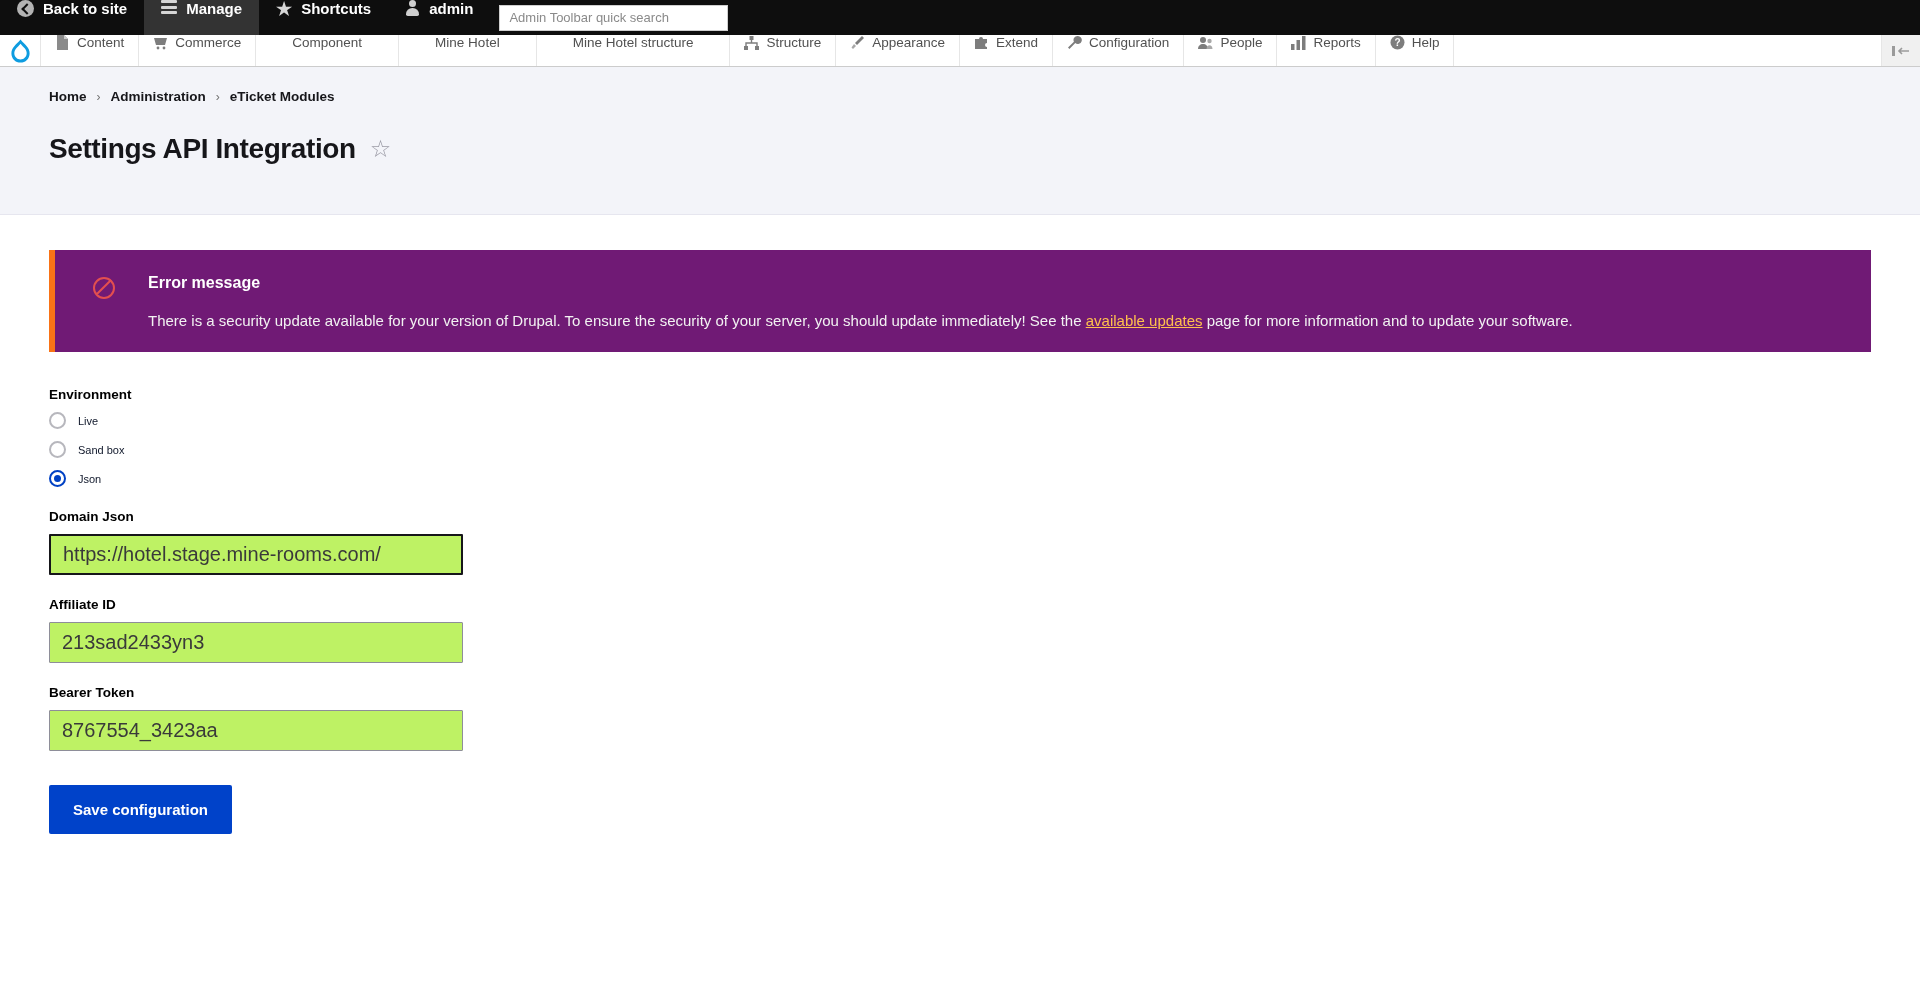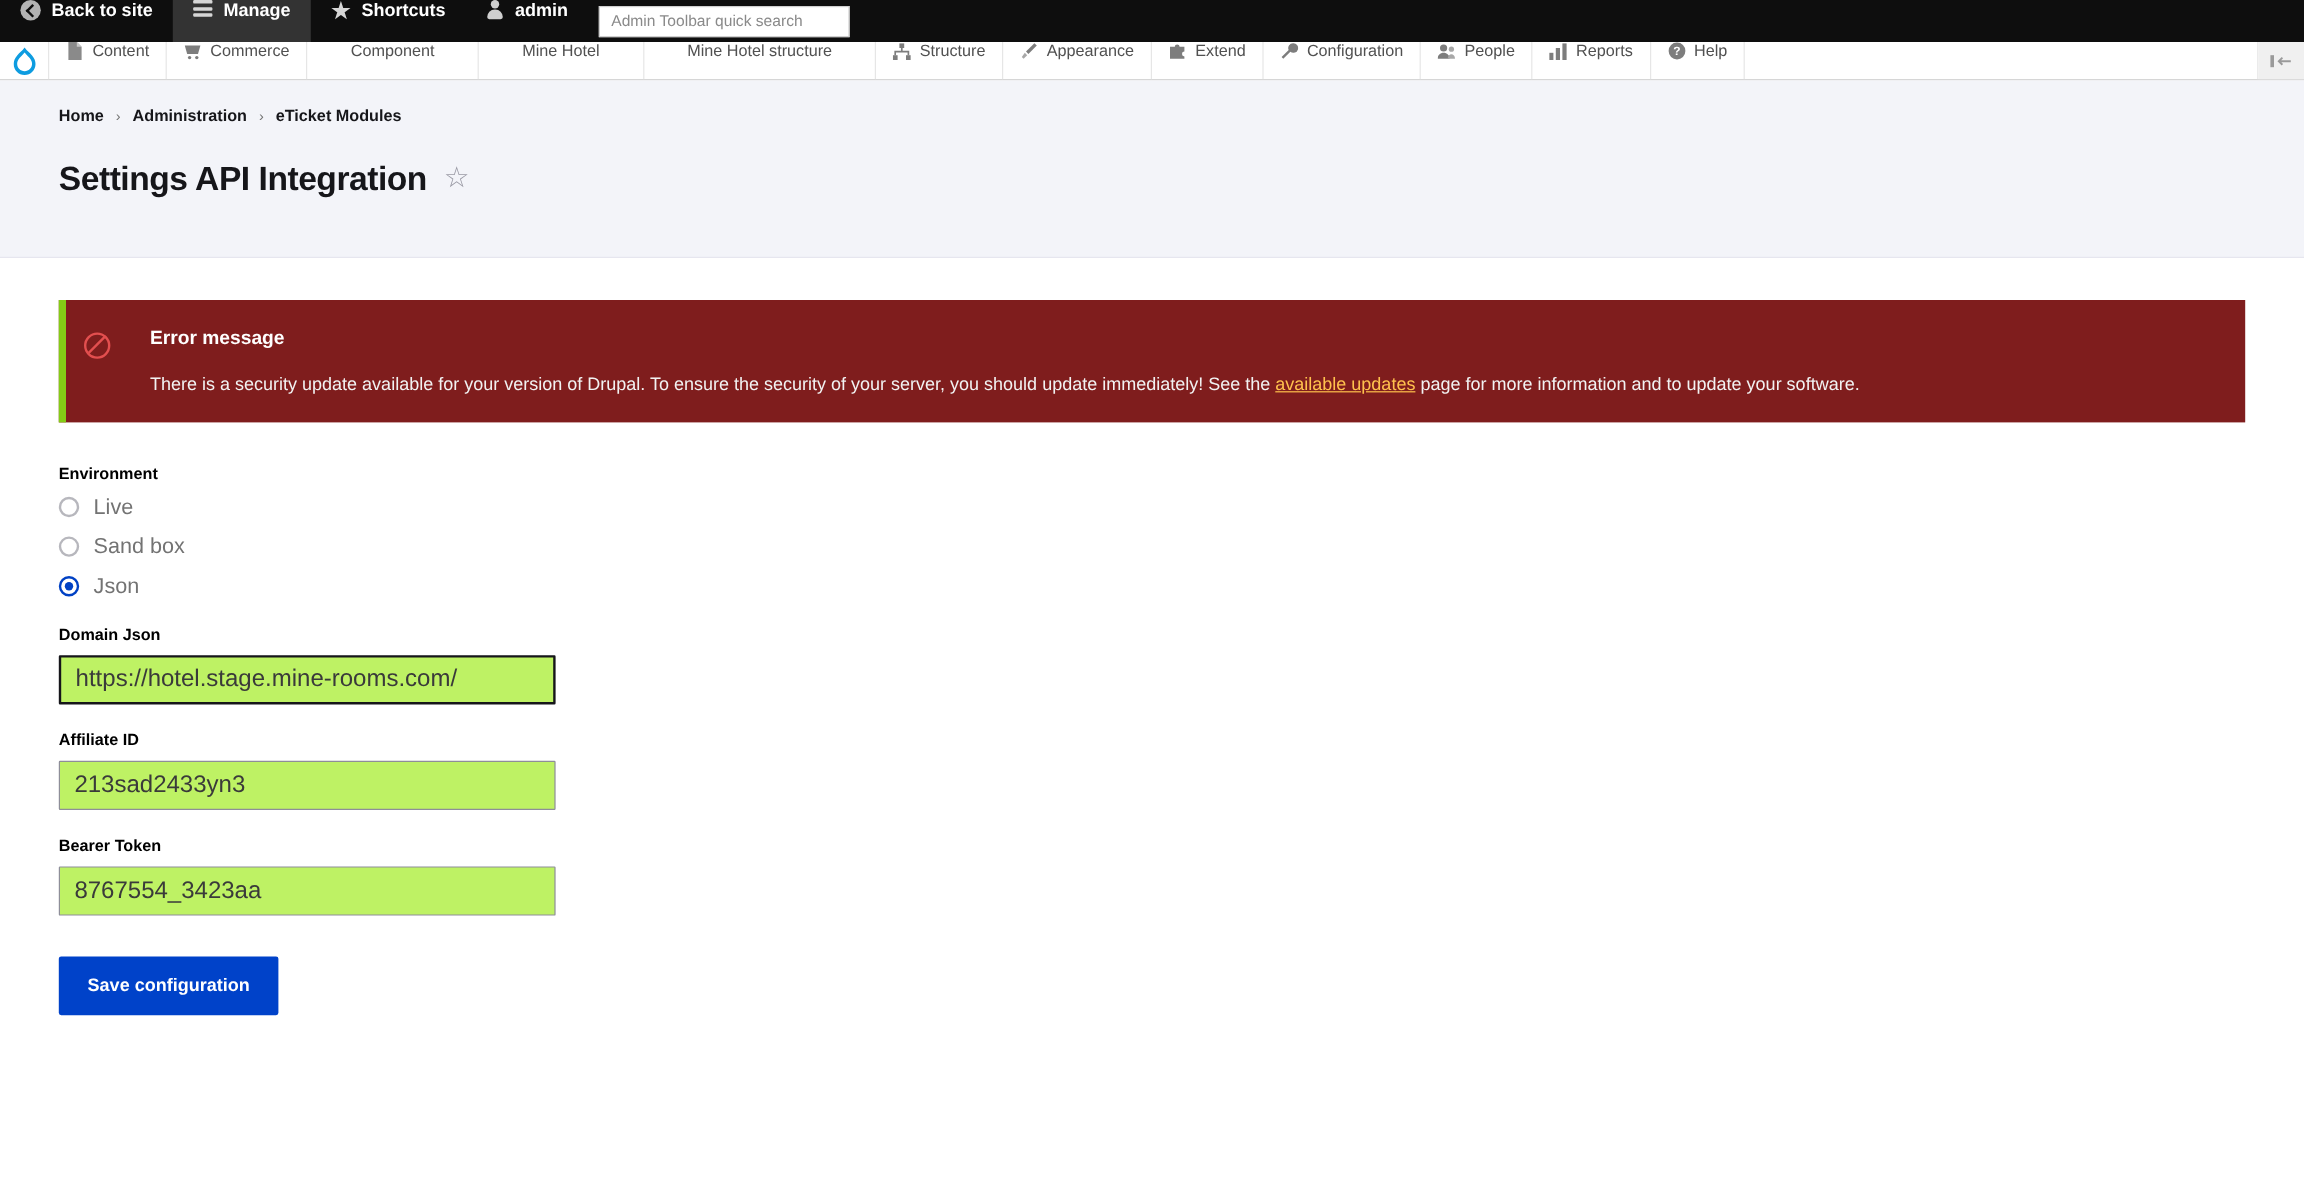--- a/index.html
+++ b/index.html
@@ -57,21 +57,21 @@
     border-radius:50%; background:#cfcfcf;
   }
   .person-glyph::after {
     content:""; position:absolute; left:1px; top:8px; width:13px; height:8px;
     border-radius: 7px 7px 2px 2px; background:#cfcfcf;
   }
 
   .ab-search {
     align-self: center;
     margin-left: 9px;
-    width: 209px;
+    width: 229px;
     height: 26px;
     background: #fff;
     border: 1px solid #cfcfcf;
     color: #767676;
     font-size: 13px;
     font-weight: normal;
     padding: 0 9px;
     font-family: "Liberation Sans", sans-serif;
   }
   .ab-search::placeholder { color: #8a8a8a; }
@@ -121,23 +121,23 @@
   .crumb-sep { color: #737373; font-size: 12px; font-weight: normal; }
   .page-title-row { display: flex; align-items: center; gap: 14px; margin-top: 10px; }
   .page-title { font-size: 28px; font-weight: bold; color: #16161a; letter-spacing: -0.4px; }
   .star-outline { color: #9a9aa5; font-size: 24px; line-height: 1; cursor: pointer; }
 
   
   .content { padding: 35px 49px 0 49px; }
 
   .msg-error {
     display: flex;
-    background: #7f1d1d;
-    border-left: 6px solid #84cc16;
-    padding: 18px 20px 20px 15px;
+    background: #701a75;
+    border-left: 6px solid #f97316;
+    padding: 18px 20px 20px 38px;
     max-width: 1868px;
     color: #fff;
   }
   .msg-icon {
     width: 22px; height: 22px;
     flex: 0 0 22px;
     border: 2px solid #e34f4f;
     border-radius: 50%;
     position: relative;
     margin-top: 9px;
@@ -161,21 +161,21 @@
   .radio {
     width: 17px; height: 17px; border-radius: 50%;
     border: 2px solid #b7b7bd; background: #fff;
     flex: 0 0 17px; position: relative;
   }
   .radio.checked { border-color: #0041c4; border-width: 2px; }
   .radio.checked::after {
     content: ""; position: absolute; left: 3px; top: 3px;
     width: 7px; height: 7px; border-radius: 50%; background: #0041c4;
   }
-  .radio-label { font-size: 18px; color: #737373; }
+  .radio-label { font-size: 11px; color: #0f172a; }
 
   .field-block { margin-top: 22px; }
   .text-input {
     width: 414px; height: 41px;
     border: 1px solid #8e8e99;
     background: #bef264;
     font-size: 20px;
     color: #3a3a3a;
     padding: 0 12px;
     font-family: "Liberation Sans", sans-serif;

